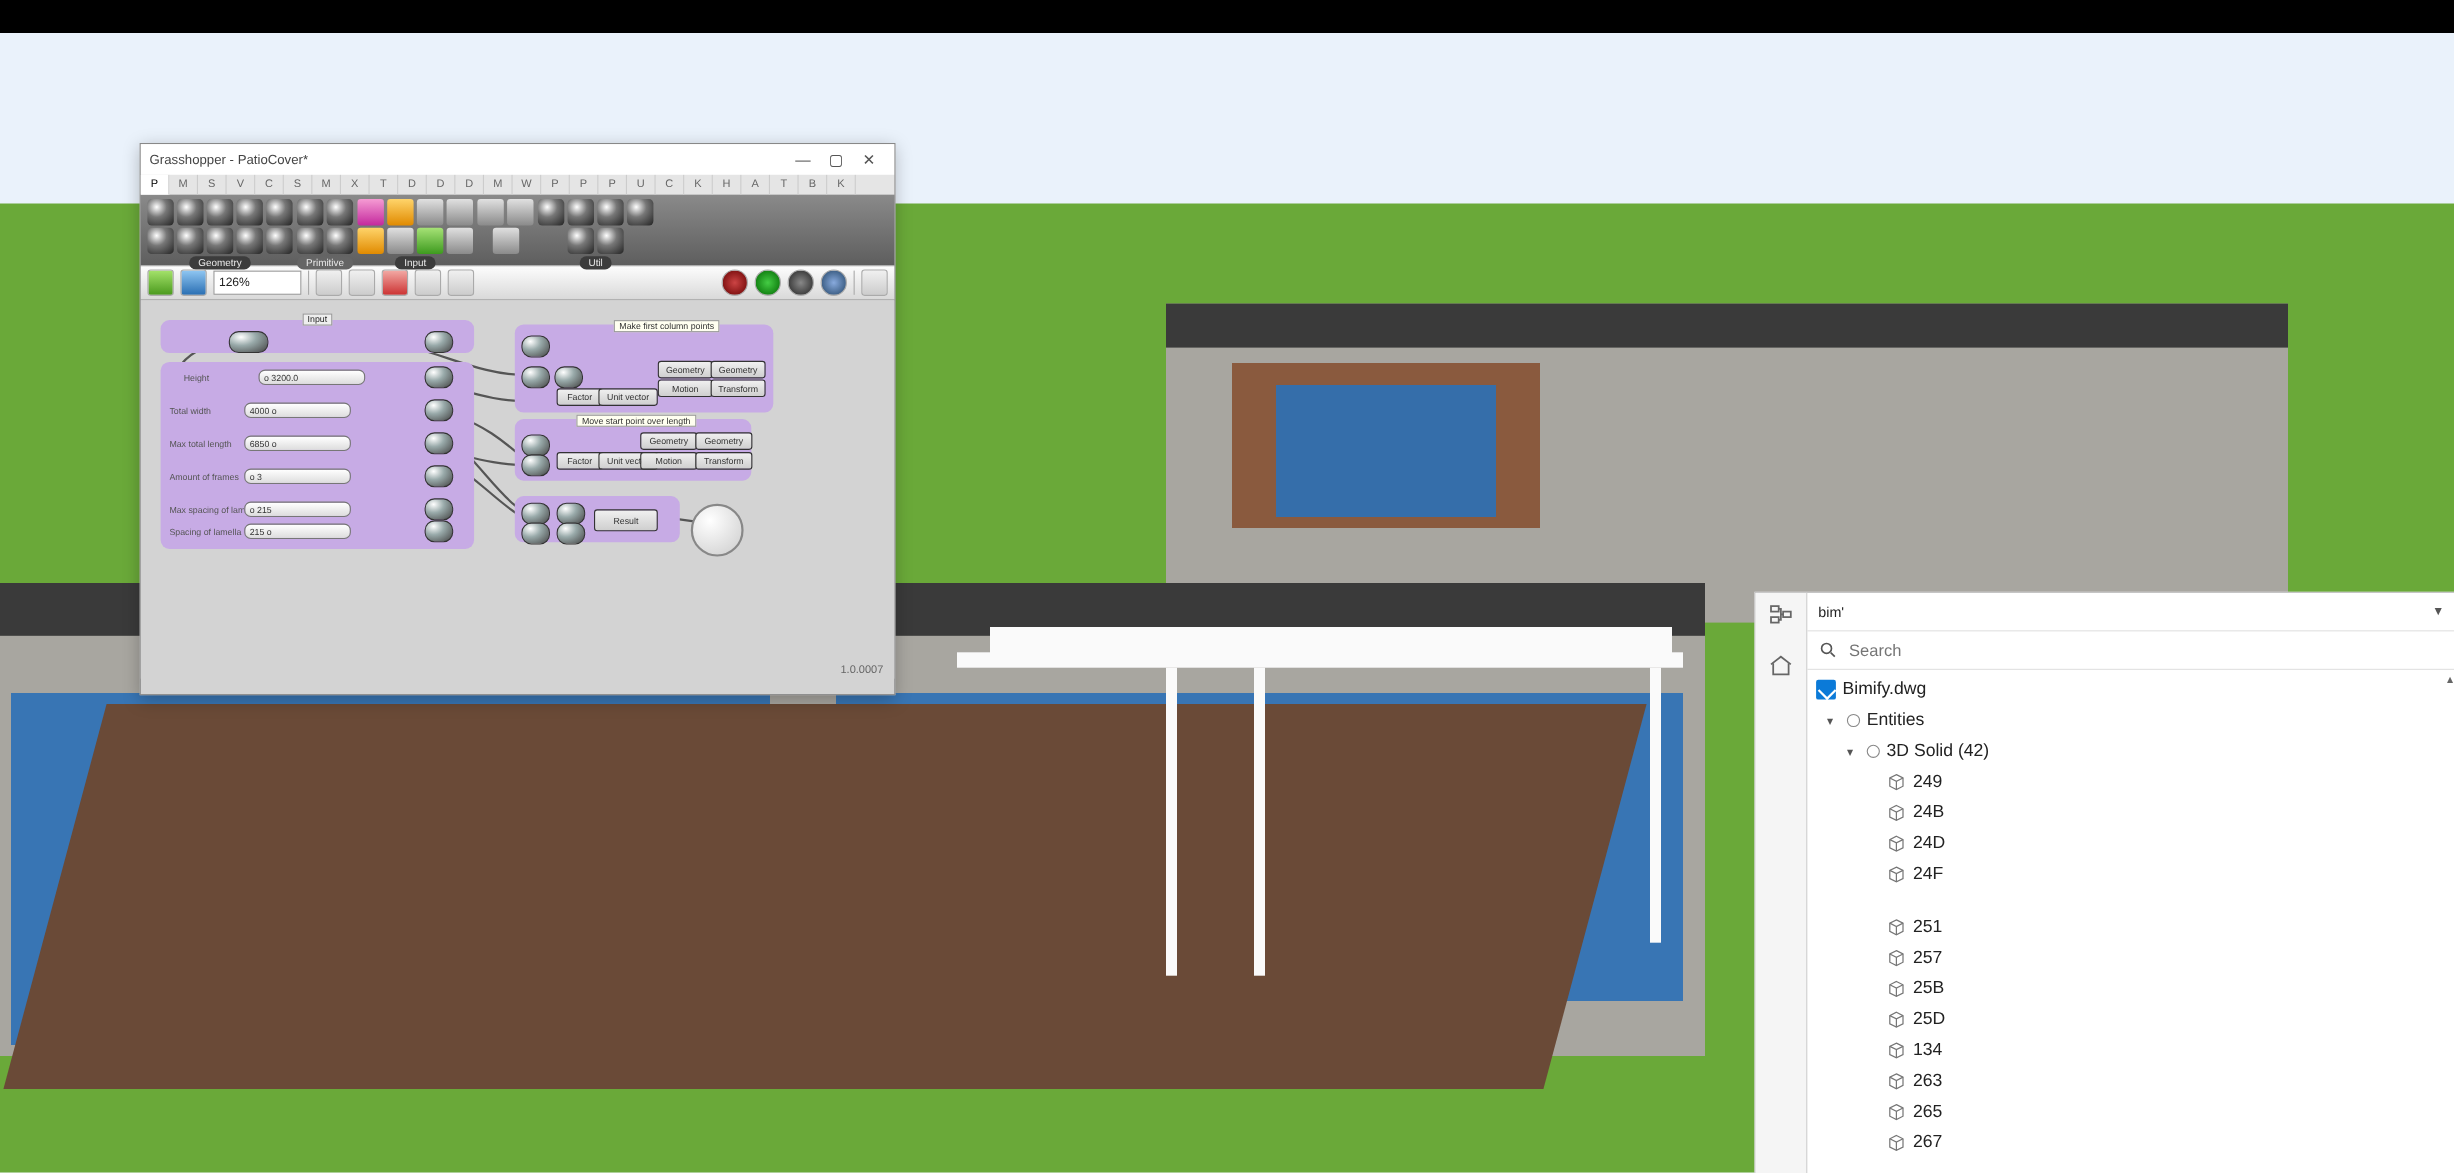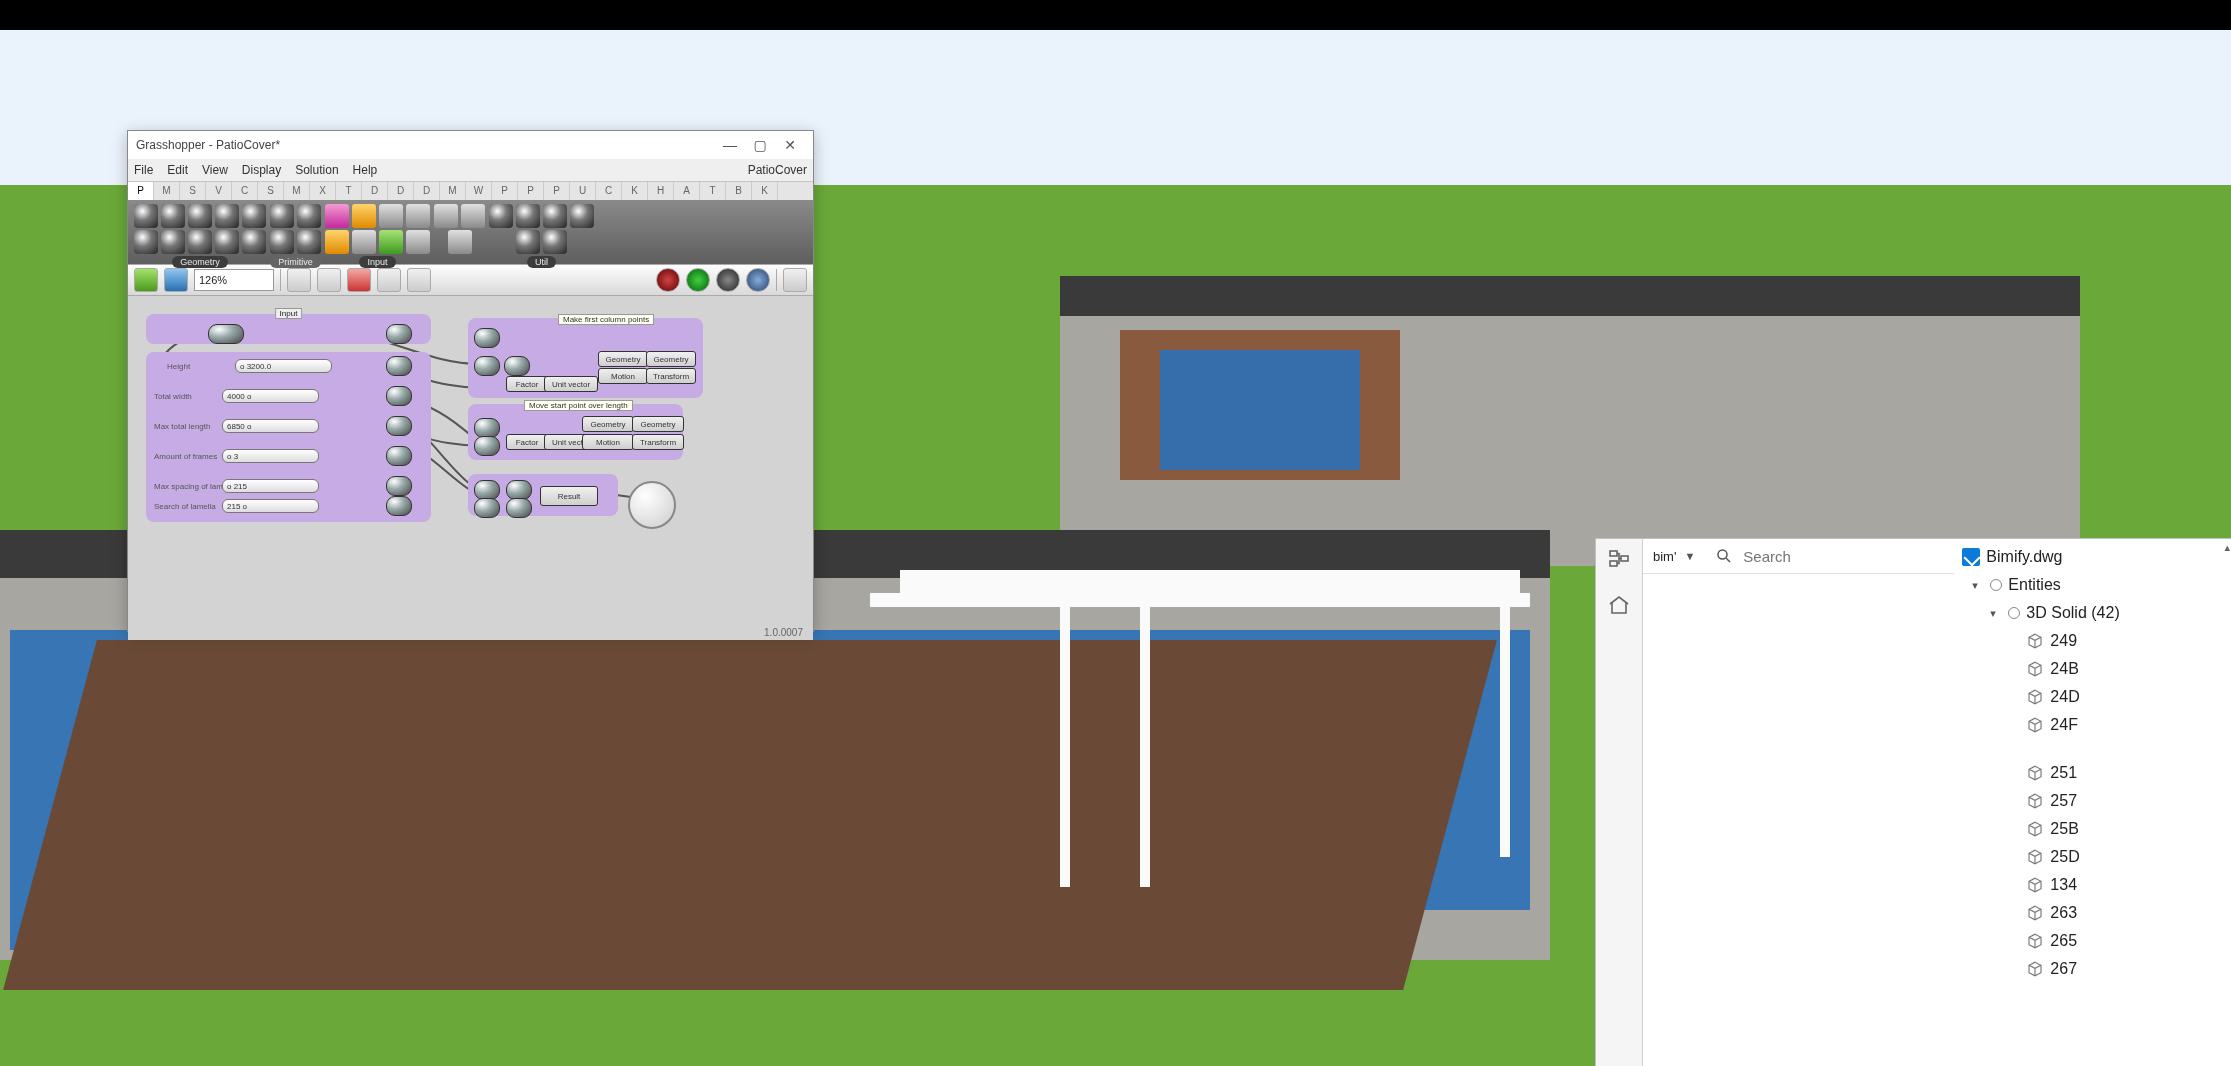--- a/index.html
+++ b/index.html
@@ -52,21 +52,21 @@
   .slider .val{font-size:8px;color:#333;margin:0 4px}
   .blob{position:absolute;width:34px;height:18px;border-radius:9px;background:radial-gradient(ellipse at 30% 25%,#fff 0%,#9aa 40%,#444 100%);border:1px solid #333}
   .comp{position:absolute;background:linear-gradient(#f0f0f0,#cfcfcf);border:1px solid #333;border-radius:3px;display:flex;align-items:center;justify-content:center;font-size:8px;color:#333;padding:0 3px;white-space:nowrap}
   .hint{position:absolute;font-size:8px;background:#fffff0;border:1px solid #999;padding:0 4px;color:#333;white-space:nowrap}
   .gh-status{position:absolute;bottom:2px;right:10px;font-size:10px;color:#666}
   
   .panel{position:absolute;left:1595px;top:538px;width:636px;height:528px;background:#fff;border:1px solid #bfbfbf;display:flex}
   .panel-tabs{width:46px;background:#f5f5f5;border-right:1px solid #d0d0d0;display:flex;flex-direction:column;align-items:center;padding-top:6px;gap:18px}
   .panel-tab{width:28px;height:28px;display:flex;align-items:center;justify-content:center;color:#555}
   .panel-tab svg{width:24px;height:24px}
-  .panel-body{flex:1;display:flex;flex-direction:row}
+  .panel-body{flex:1;display:flex;flex-direction:column}
   .p-row{height:34px;border-bottom:1px solid #e0e0e0;display:flex;align-items:center;padding:0 10px;gap:8px}
   .p-row .chev{font-size:11px;color:#555;margin-left:auto}
   .search-row input{flex:1;border:none;outline:none;font-size:15px;color:#be185d}
   .tree{flex:1;overflow:auto;padding:4px 0 4px 8px;font-size:16px;color:#222;position:relative}
   .tree-scrollup{position:absolute;right:2px;top:2px;font-size:11px;color:#666}
   .tnode{display:flex;align-items:center;height:28px;gap:6px}
   .twist{width:12px;font-size:11px;color:#555}
   .cube{width:18px;height:18px}
   .cube svg{display:block}
   .ticon{width:18px;height:18px;display:flex;align-items:center;justify-content:center}
@@ -100,30 +100,20 @@
 
 <div class="skyband"></div>
 
 <div class="gh-window">
   <div class="gh-title">
     <span>Grasshopper - PatioCover*</span>
     <span class="spacer"></span>
     <span class="winbtn">—</span>
     <span class="winbtn">▢</span>
     <span class="winbtn">✕</span>
-  </div>
-  <div class="gh-menu">
-    <span>File</span>
-    <span>Edit</span>
-    <span>View</span>
-    <span>Display</span>
-    <span>Solution</span>
-    <span>Help</span>
-    <span class="spacer"></span>
-    <span>PatioCover</span>
   </div>
   <div class="gh-tabs">
     <span class="act">P</span>
     <span>M</span>
     <span>S</span>
     <span>V</span>
     <span>C</span>
     <span>S</span>
     <span>M</span>
     <span>X</span>
@@ -288,21 +278,21 @@
 
     <div class="slider" style="left:26px;top:182px">
       <span class="lab">Max spacing of lamella</span>
       <div class="track">
           <span class="val">o 215</span>
         </div>
     </div>
     <div class="blob" style="left:258px;top:180px;width:24px"></div>
 
     <div class="slider" style="left:26px;top:202px">
-      <span class="lab">Search of lamella</span>
+      <span class="lab">Spacing of lamella</span>
       <div class="track">
           <span class="val">215 o</span>
         </div>
     </div>
     <div class="blob" style="left:258px;top:200px;width:24px"></div>
 
     <div class="gh-grp" style="left:340px;top:22px;width:235px;height:80px"></div>
     <div class="hint" style="left:430px;top:18px">Make first column points</div>
     <div class="blob" style="left:346px;top:32px;width:24px"></div>
     <div class="blob" style="left:346px;top:60px;width:24px"></div>

